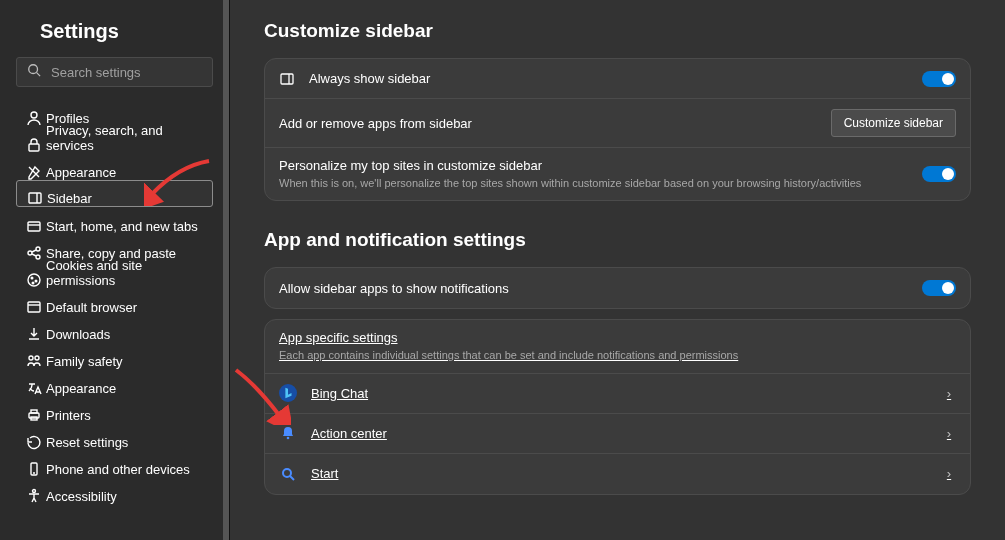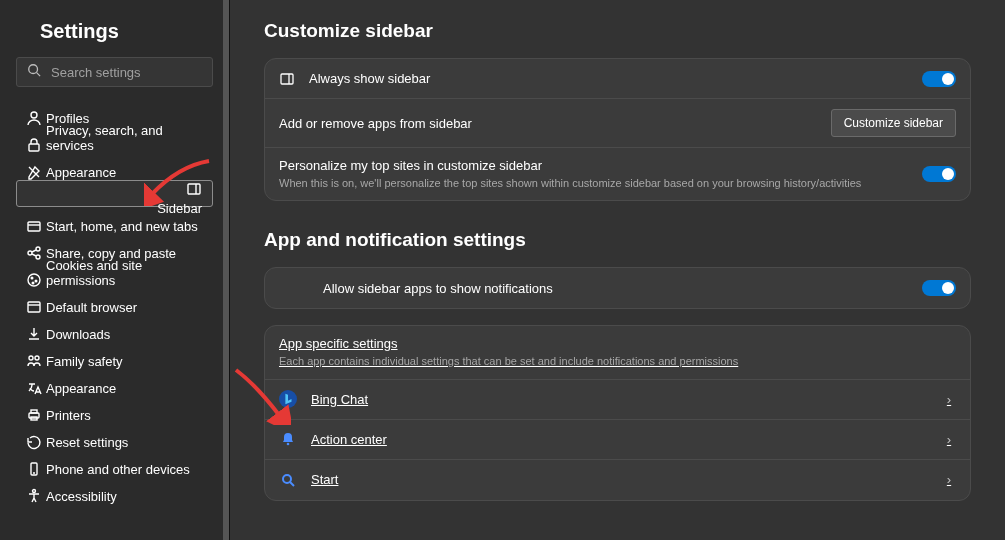--- a/index.html
+++ b/index.html
@@ -78,21 +78,20 @@
     height: 16px;
     display: flex;
     align-items: center;
     justify-content: center;
     flex: none;
   }
   .nav li .ic svg { width: 16px; height: 16px; stroke: #fff; fill: none; stroke-width: 1.4; }
   .nav li.selected {
     border: 1px solid #8c8c8c;
     background: #333;
-    flex-direction: column;
   }
   .content-col {
     flex: 1;
     height: 100%;
     background: #333333;
     padding: 20px 34px 0 34px;
     overflow: hidden;
     position: relative;
   }
   .section-title {
@@ -366,21 +365,21 @@
         <div class="txt">
           <span>Personalize my top sites in customize sidebar</span>
           <span class="sub">When this is on, we'll personalize the top sites shown within customize sidebar based on your browsing history/activities</span>
         </div>
         <div class="toggle"></div>
       </div>
     </div>
 
     <div class="section-title">App and notification settings</div>
 
-    <div class="panel" style="margin-bottom:16px;padding-left:44px;">
+    <div class="panel" style="margin-bottom:10px;">
       <div class="row">
         <div class="txt">Allow sidebar apps to show notifications</div>
         <div class="toggle"></div>
       </div>
     </div>
 
     <div class="panel" style="margin-bottom:0;text-decoration:underline;">
       <div class="row">
         <div class="txt">
           <span>App specific settings</span>

